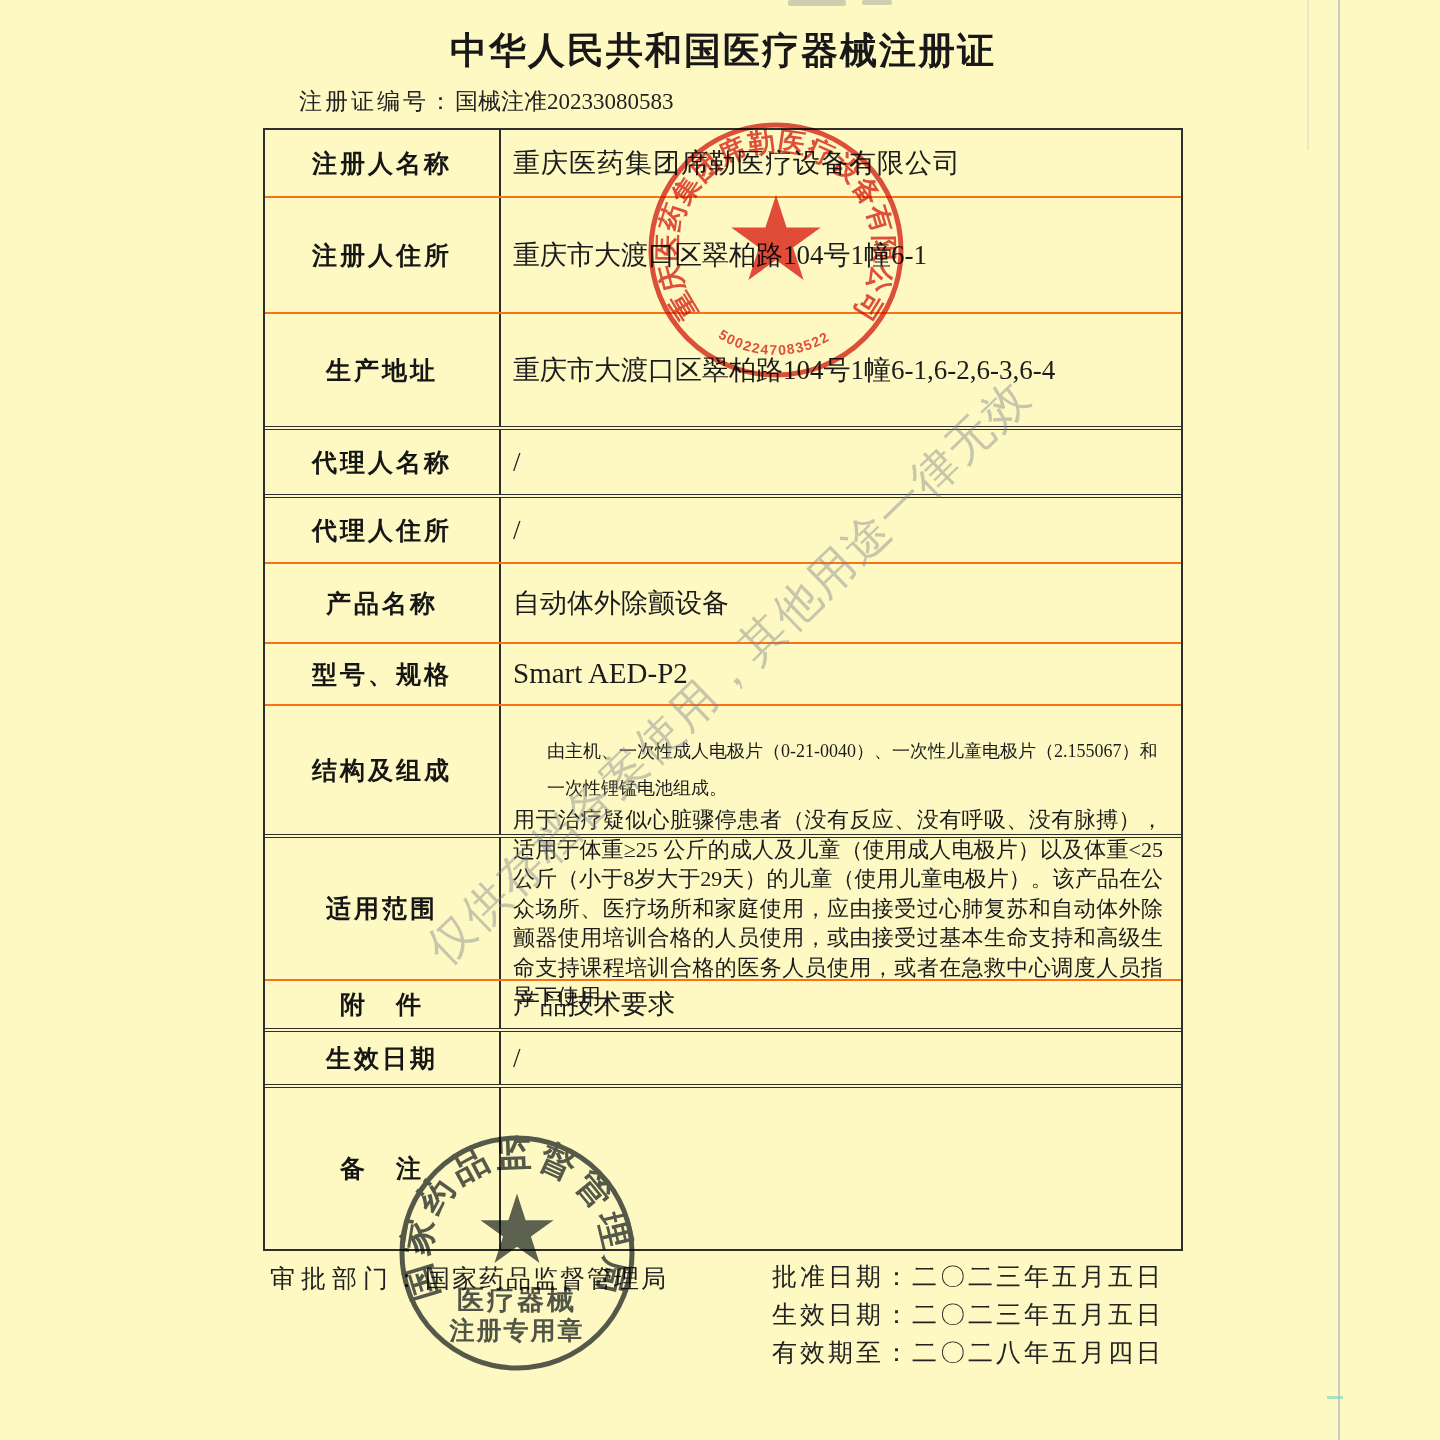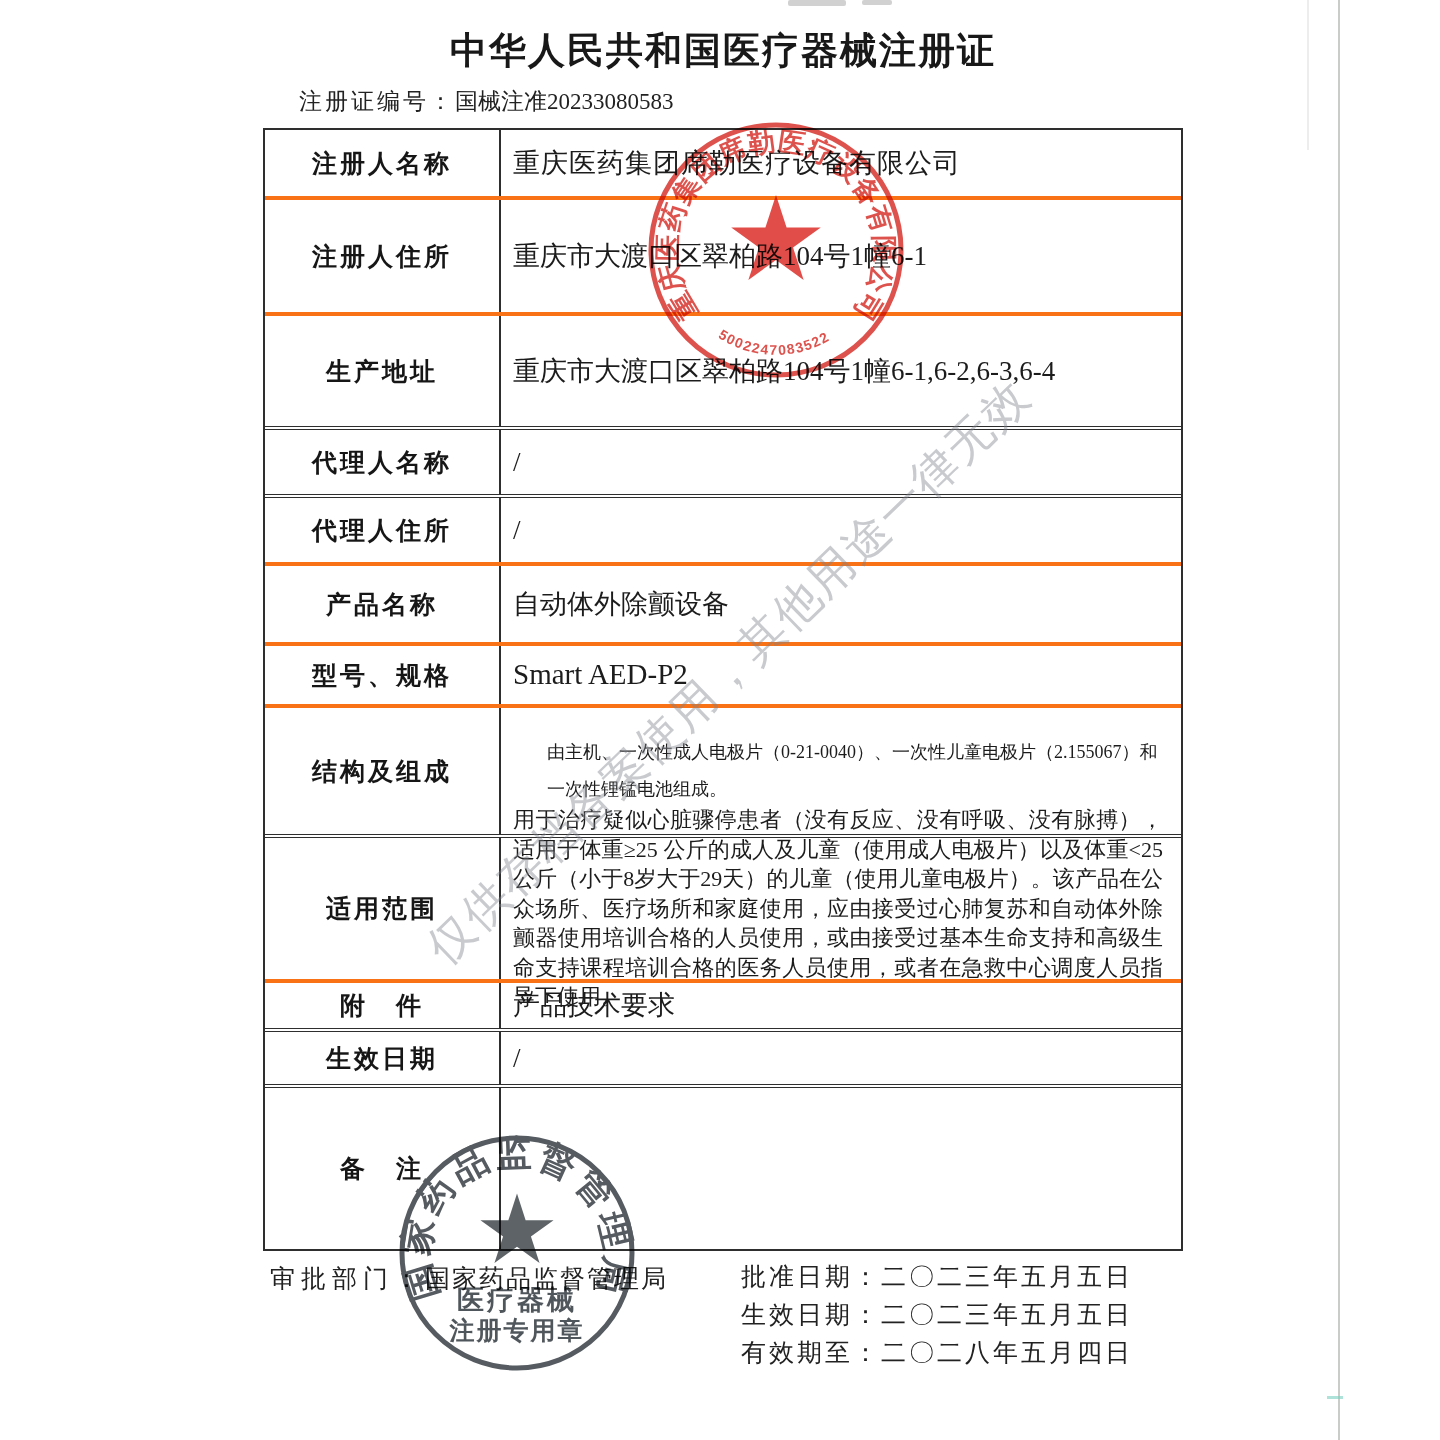--- a/index.html
+++ b/index.html
@@ -1,17 +1,17 @@
 <!DOCTYPE html>
 <html><head>
 <meta charset="utf-8">
 <style>
   html,body{margin:0;padding:0;background:#e9e9e9;}
   .page{
-    position:relative;width:1440px;height:1440px;background:#ffffff;
+    position:relative;width:1440px;height:1440px;background:#fef9c3;
     overflow:hidden;font-family:"Liberation Serif",serif;color:#1f1f1f;
     margin:0 auto;
   }
   
   .scan-line{position:absolute;background:#bfc4c0;}
   .scan-line.main{left:1338px;top:0;width:2px;height:1440px;opacity:.85;}
   .scan-line.soft{left:1307px;top:0;width:2px;height:150px;opacity:.3;}
   .top-smudge{position:absolute;background:#9a9a9a;opacity:.45;border-radius:2px;}
   .teal-dash{position:absolute;left:1327px;top:1396px;width:16px;height:3px;background:#7ad0c0;opacity:.6;}
 
@@ -31,21 +31,21 @@
     color:rgba(125,128,138,.42);white-space:nowrap;z-index:5;pointer-events:none;
     font-family:"Liberation Serif",serif;
   }
 
   
   .ctable{
     position:absolute;left:263px;top:128px;width:920px;
     border:2px solid #2e2e2e;box-sizing:border-box;z-index:2;
   }
   .trow{display:flex;box-sizing:border-box;}
-  .trow + .trow{border-top:4px solid #f97316;}
+  .trow + .trow{border-top:2px solid #f97316;}
   .trow.dbl{border-top:4px double #2e2e2e;}
   .tlabel{
     width:236px;flex:0 0 236px;border-right:2px solid #2e2e2e;box-sizing:border-box;
     display:flex;align-items:center;justify-content:center;
     font-family:Liberation Serif, serif;font-weight:700;font-size:25px;
     letter-spacing:3px;color:#161616;text-align:center;
   }
   .tval{
     flex:1;display:flex;align-items:center;box-sizing:border-box;
     padding:6px 16px 6px 12px;font-size:27px;color:#1c1c1c;line-height:1.35;
@@ -55,21 +55,21 @@
   .r9{height:145px}.r10{height:49px}.r11{height:56px}.r12{height:165px}
   .r1 .tval{letter-spacing:1px;}
   .r7 .tval{font-size:29px;border-radius:11px;}
   .r8 .tval{font-size:18px;line-height:37px;margin-left:34px;}
   .r9 .tval{font-size:22px;line-height:29.5px;text-align:justify;padding-right:18px;}
 
   
   .approval{position:absolute;left:270px;top:1262px;font-size:25px;color:#222;z-index:3;}
   .approval .lbl{letter-spacing:6px;}
   .approval .val{letter-spacing:2px;}
-  .dates{position:absolute;left:741px;top:1258px;font-size:25px;color:#222;line-height:38px;z-index:3;}
+  .dates{position:absolute;left:772px;top:1258px;font-size:25px;color:#222;line-height:38px;z-index:3;}
   .dates .lbl{letter-spacing:3px;}
   .dates .val{letter-spacing:3px;}
 
   
   .stamp{position:absolute;pointer-events:none;mix-blend-mode:multiply;}
   .stamp.red{left:636px;top:110px;opacity:.88;z-index:6;}
   .stamp.black{left:387px;top:1123px;opacity:.88;z-index:6;}
 </style>
 </head>
 <body>

